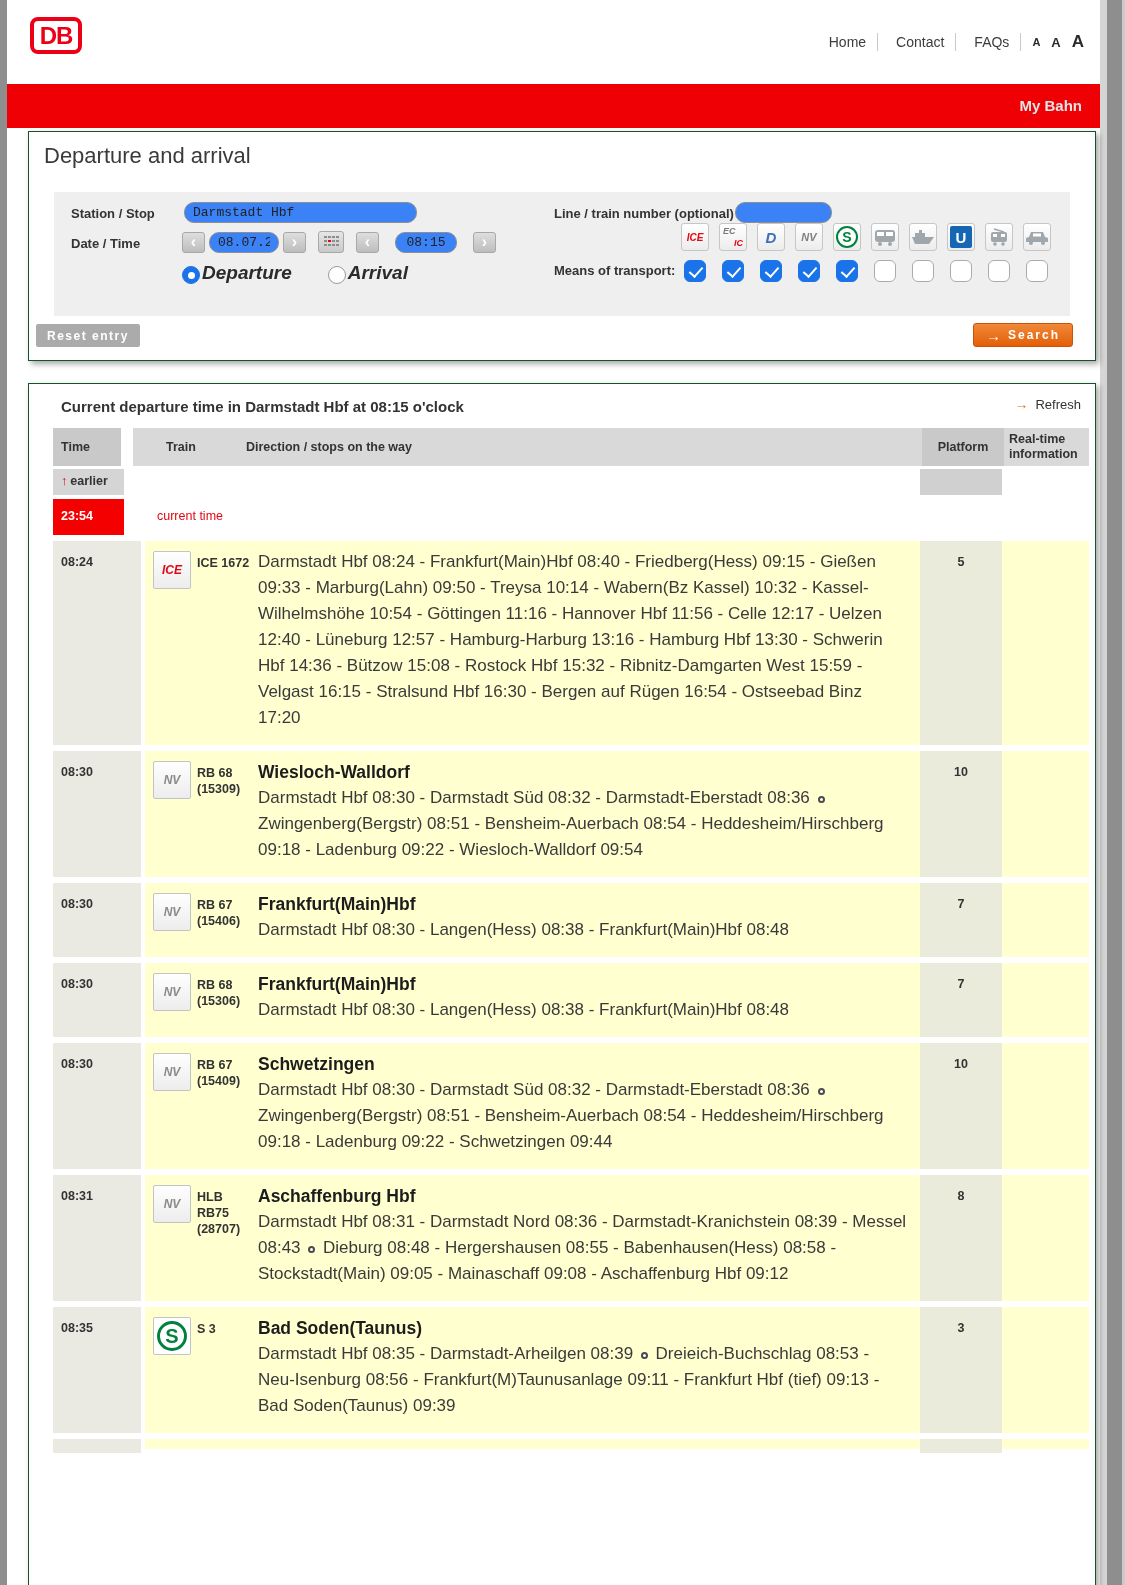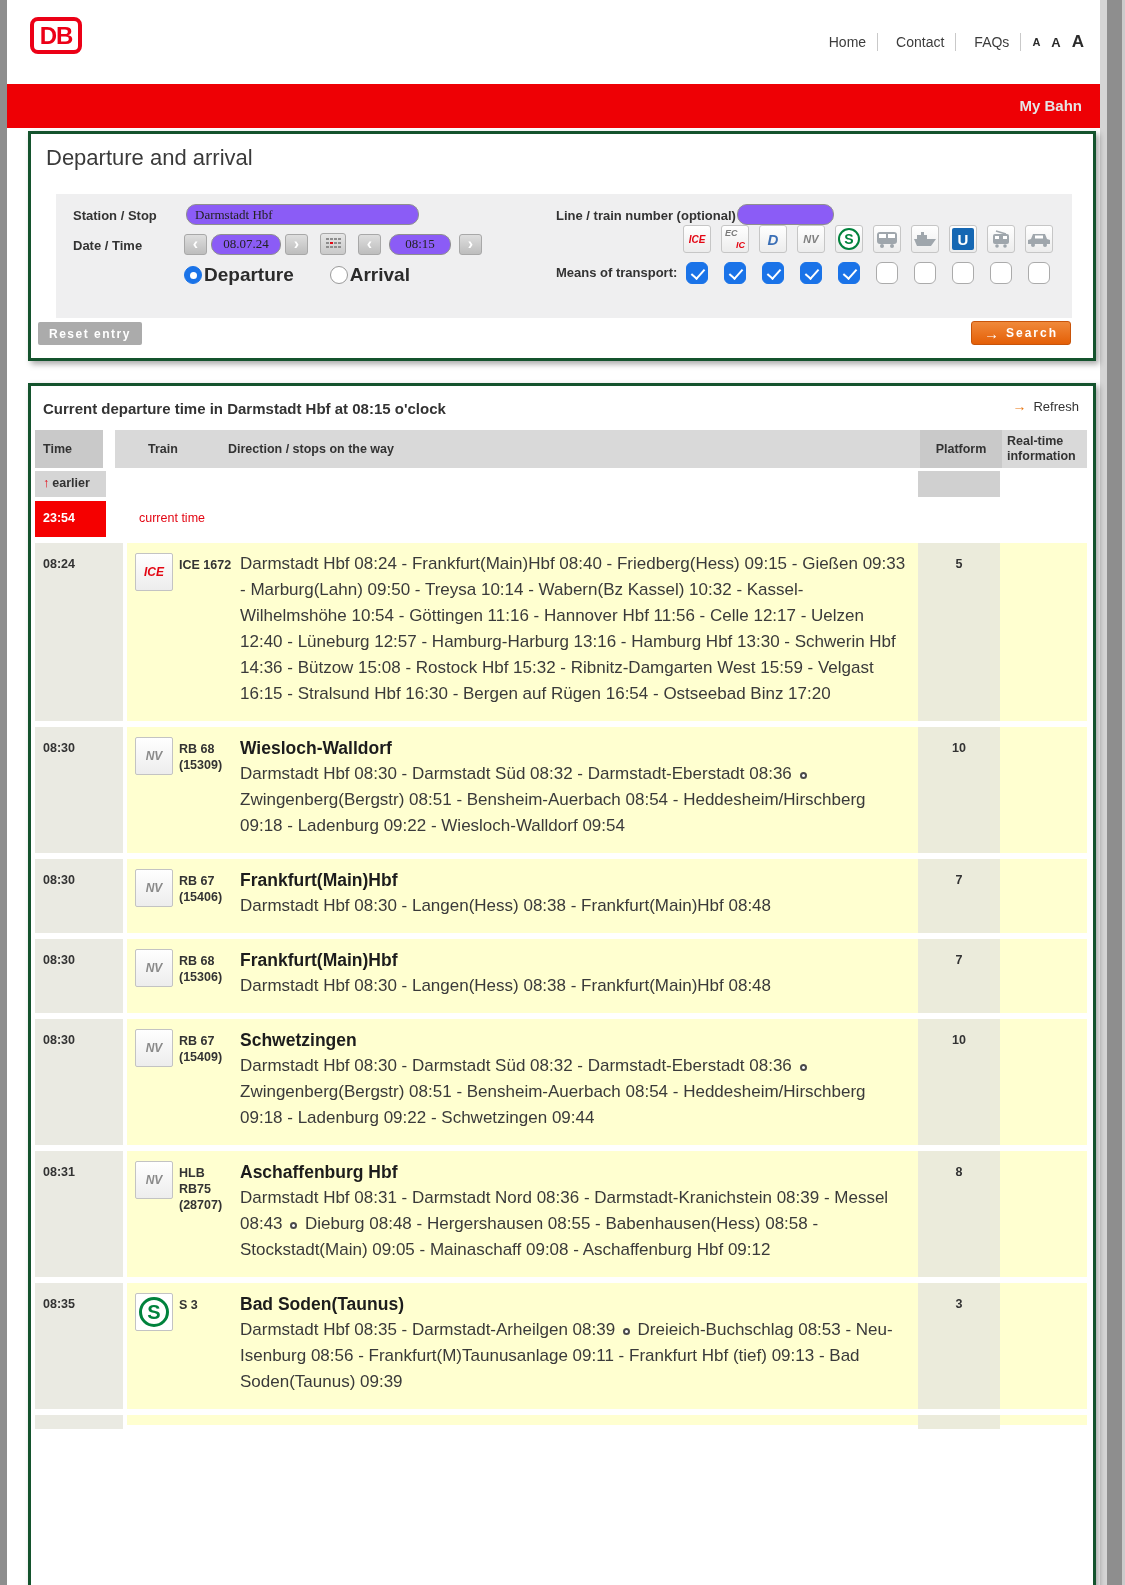--- a/index.html
+++ b/index.html
@@ -24,46 +24,46 @@
   .top-nav a { color:#3c3c3c; text-decoration:none; cursor:pointer;padding-left:7px; }
   .top-nav .sep { width:1px; height:18px; background:#c9c9c9; }
   .fs { font-weight:bold; color:#2b2b2b; cursor:pointer; }
   .fs1 { font-size:11px; } .fs2 { font-size:13px; } .fs3 { font-size:17px; }
 
   
   .band { position:absolute; left:0; top:84px; width:100%; height:44px; background:#ee0005; }
   .band-label { position:absolute; right:18px; top:13px; color:#e5e5e5; font-weight:bold; font-size:15px; cursor:pointer; }
 
   
-  .panel { position:absolute; background:#fff; border:3px solid #14532d;
-           box-shadow:3px 3px 6px rgba(0,0,0,0.35); }
+  .panel { position:absolute; background:#fff; border:1px solid #14532d;
+           box-shadow:3px 3px 6px rgba(0,0,0,0.35);padding-left:20px; }
   .form-panel { left:21px; top:131px; width:1068px; height:230px; }
   .results-panel { left:21px; top:383px; width:1068px; height:1230px; }
 
   .form-title { position:absolute; left:15px; top:11px; font-size:22px; font-weight:400; color:#3a3a3a; }
 
   .form-gray { position:absolute; left:25px; top:60px; width:1016px; height:124px; background:#efeff0; }
 
   .flabel { position:absolute; font-size:13px; font-weight:bold; color:#333; }
-  .rinput { background:#8b5cf6; border:1.5px solid #8f8f8f; border-radius:10px; height:21px;
-            font-size:13px; color:#222; font-family:Liberation Serif, serif; padding:0 8px; }
+  .rinput { background:#3b82f6; border:1.5px solid #8f8f8f; border-radius:10px; height:21px;
+            font-size:13px; color:#222; font-family:Liberation Mono, monospace; padding:0 8px; }
   .station-input { position:absolute; left:130px; top:10px; width:233px; }
   .line-input { position:absolute; left:681px; top:10px; width:97px; }
 
   .date-controls { position:absolute; left:128px; top:39px; display:flex; align-items:center; }
   .sq-btn { width:23px; height:21px; border:1px solid #a8a8a8; border-radius:3px;
             background:linear-gradient(#dedede,#bdbdbd); color:#fff; font-weight:bold;
             font-size:16px; line-height:18px; text-align:center; cursor:pointer; user-select:none; }
   .date-input { width:70px; text-align:center; margin:0 4px; }
-  .time-input { width:62px; text-align:center; margin:0 8px; }
+  .time-input { width:62px; text-align:center; margin:0 16px; }
   .cal-btn { width:26px; height:22px; margin:0 12px; border:1px solid #a8a8a8; border-radius:3px;
              background:linear-gradient(#e6e6e6,#c9c9c9); display:flex; align-items:center; justify-content:center; cursor:pointer; }
 
   .radio-row { position:absolute; left:128px; top:70px; display:flex; align-items:center; gap:36px; }
-  .radio-item { display:flex; align-items:center; cursor:pointer; }
+  .radio-item { display:flex; align-items:flex-end; cursor:pointer;font-style:italic; }
   .radio { width:18px; height:18px; border-radius:50%; background:#fff; border:1.5px solid #9a9a9a; position:relative; }
   .radio.sel { background:#1a73e8; border:1.5px solid #1a73e8; }
   .radio.sel::after { content:""; position:absolute; left:5px; top:5px; width:7px; height:7px; border-radius:50%; background:#fff; }
   .radio-item b { font-size:19px; color:#2b2b2b; margin-left:2px; }
 
   .mode-icons { position:absolute; left:627px; top:31px; display:flex; gap:10px; }
   .mico { width:28px; height:28px; border:1px solid #c6c6c6; border-radius:3px;
           background:linear-gradient(#ffffff,#ececec); position:relative;
           display:flex; align-items:center; justify-content:center; cursor:pointer; }
   .t-ice { color:#e30613; font-style:italic; font-weight:bold; font-size:10px; }

